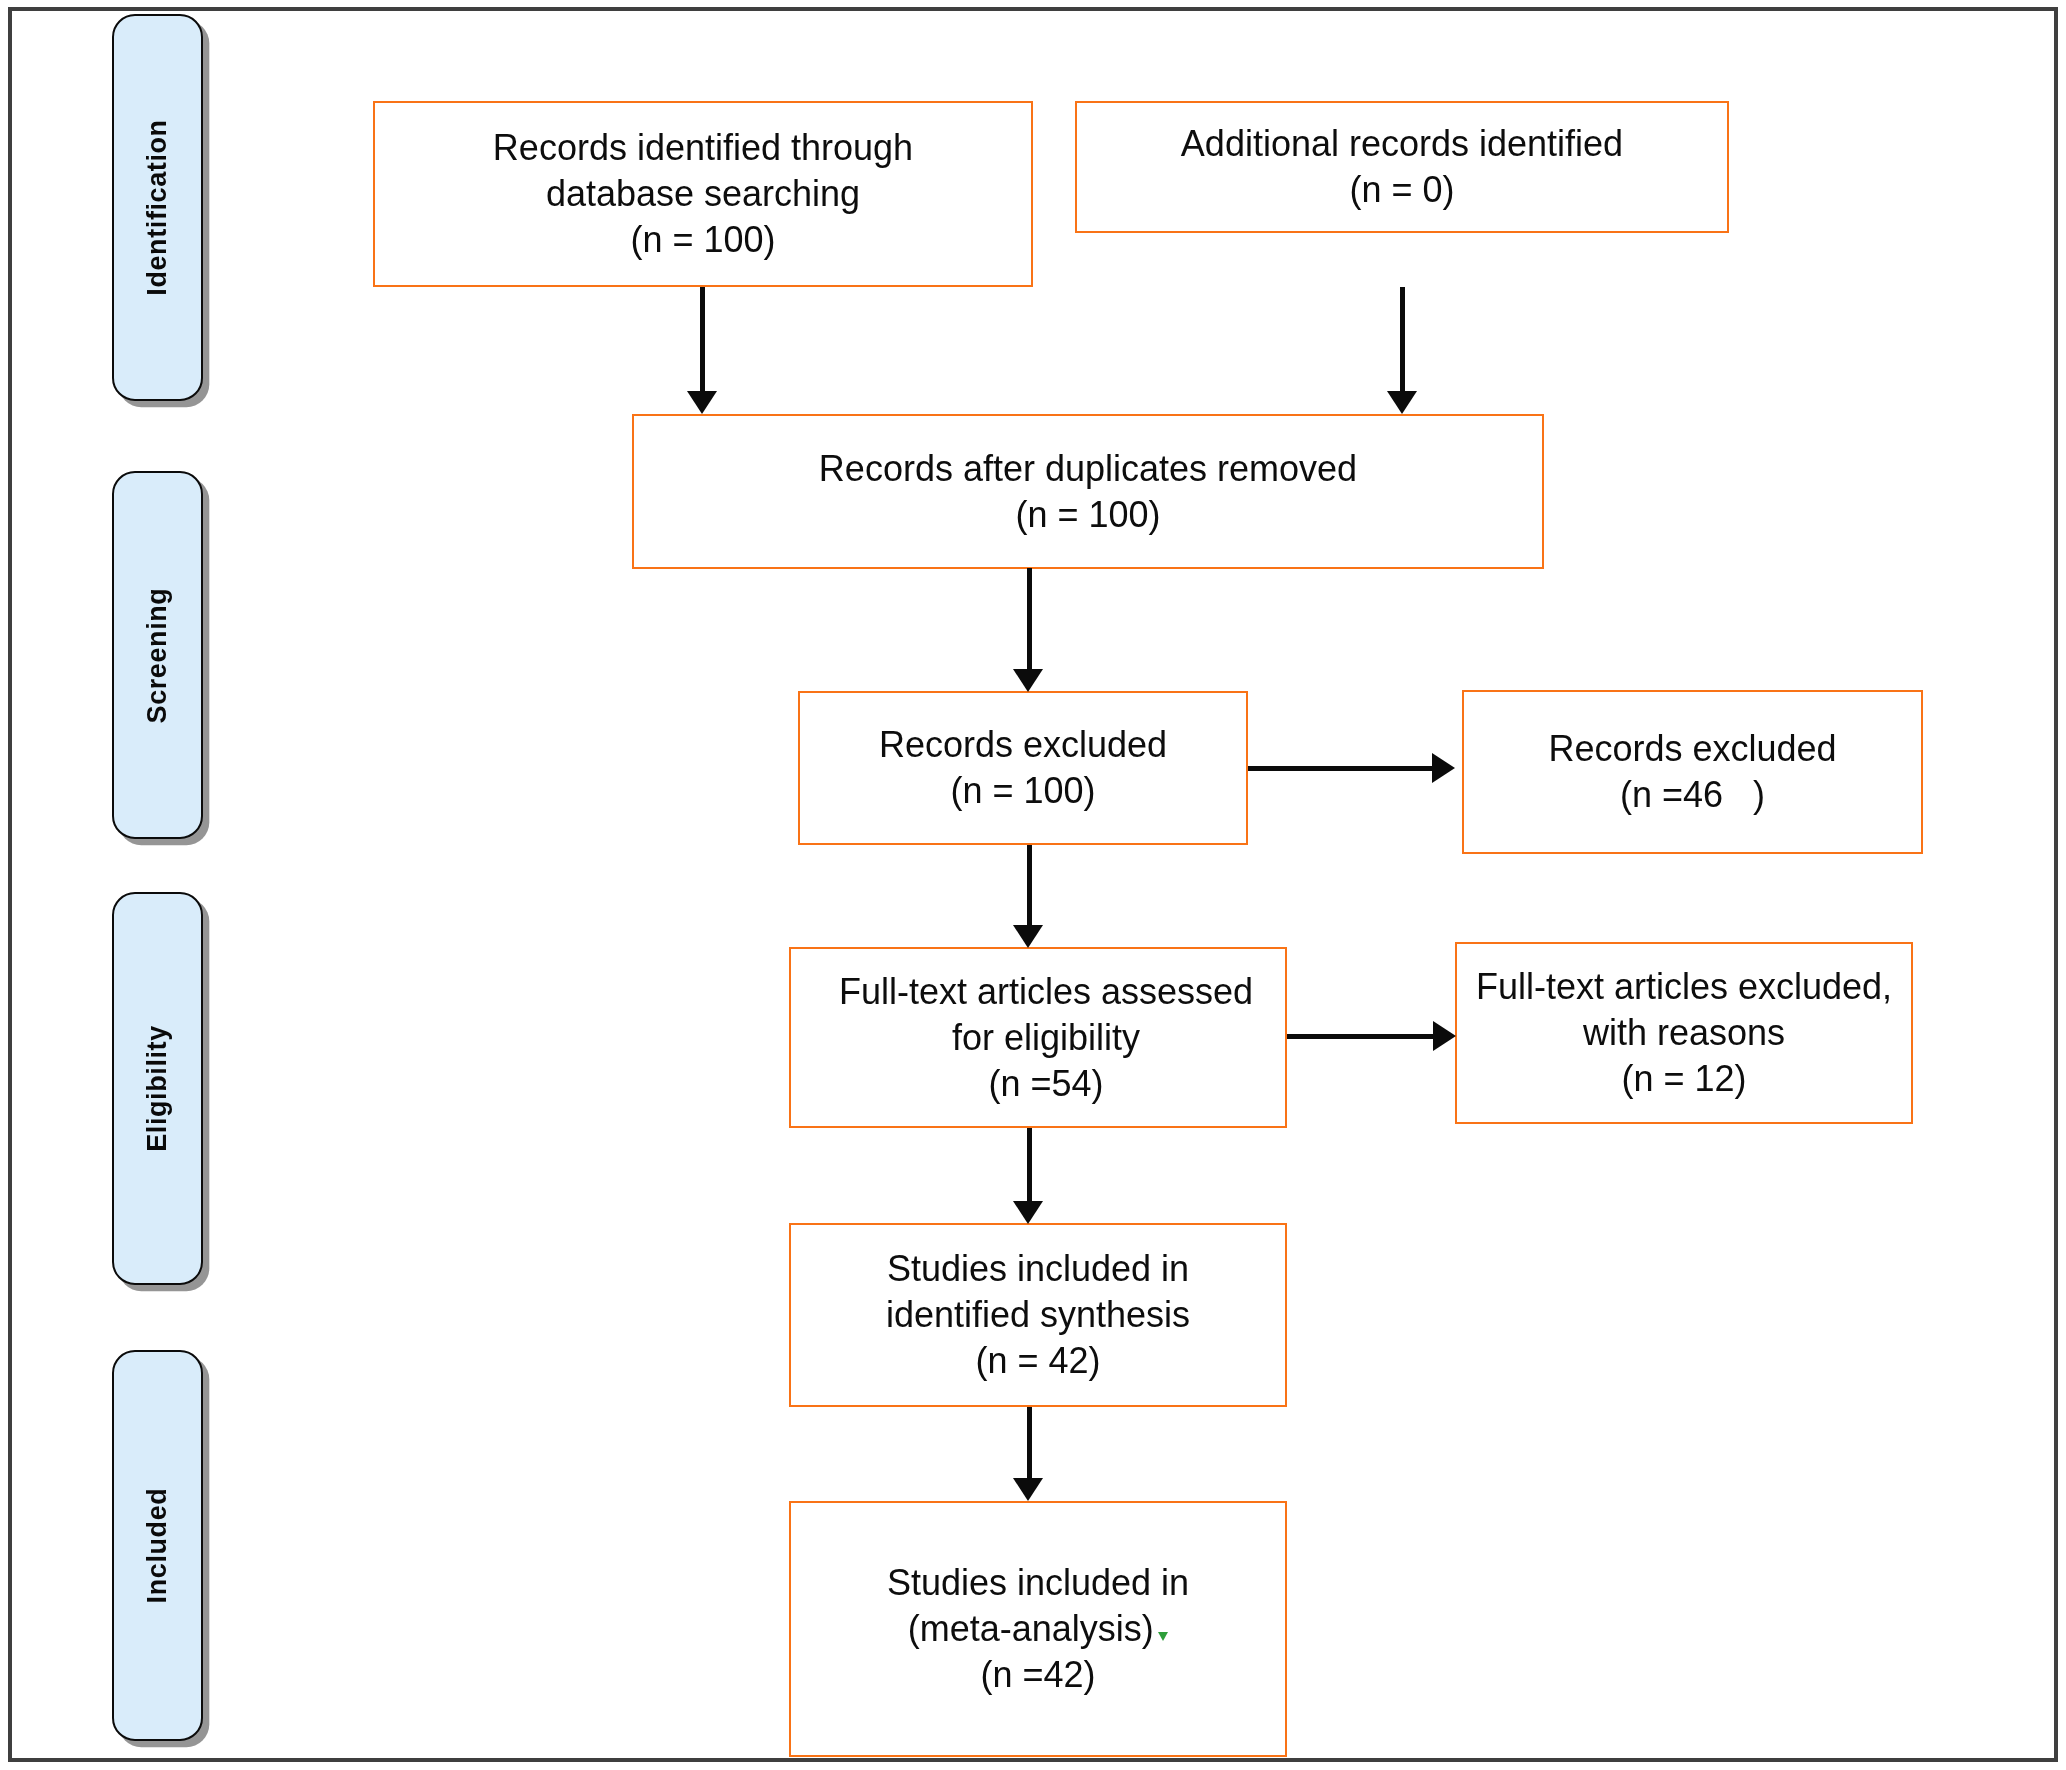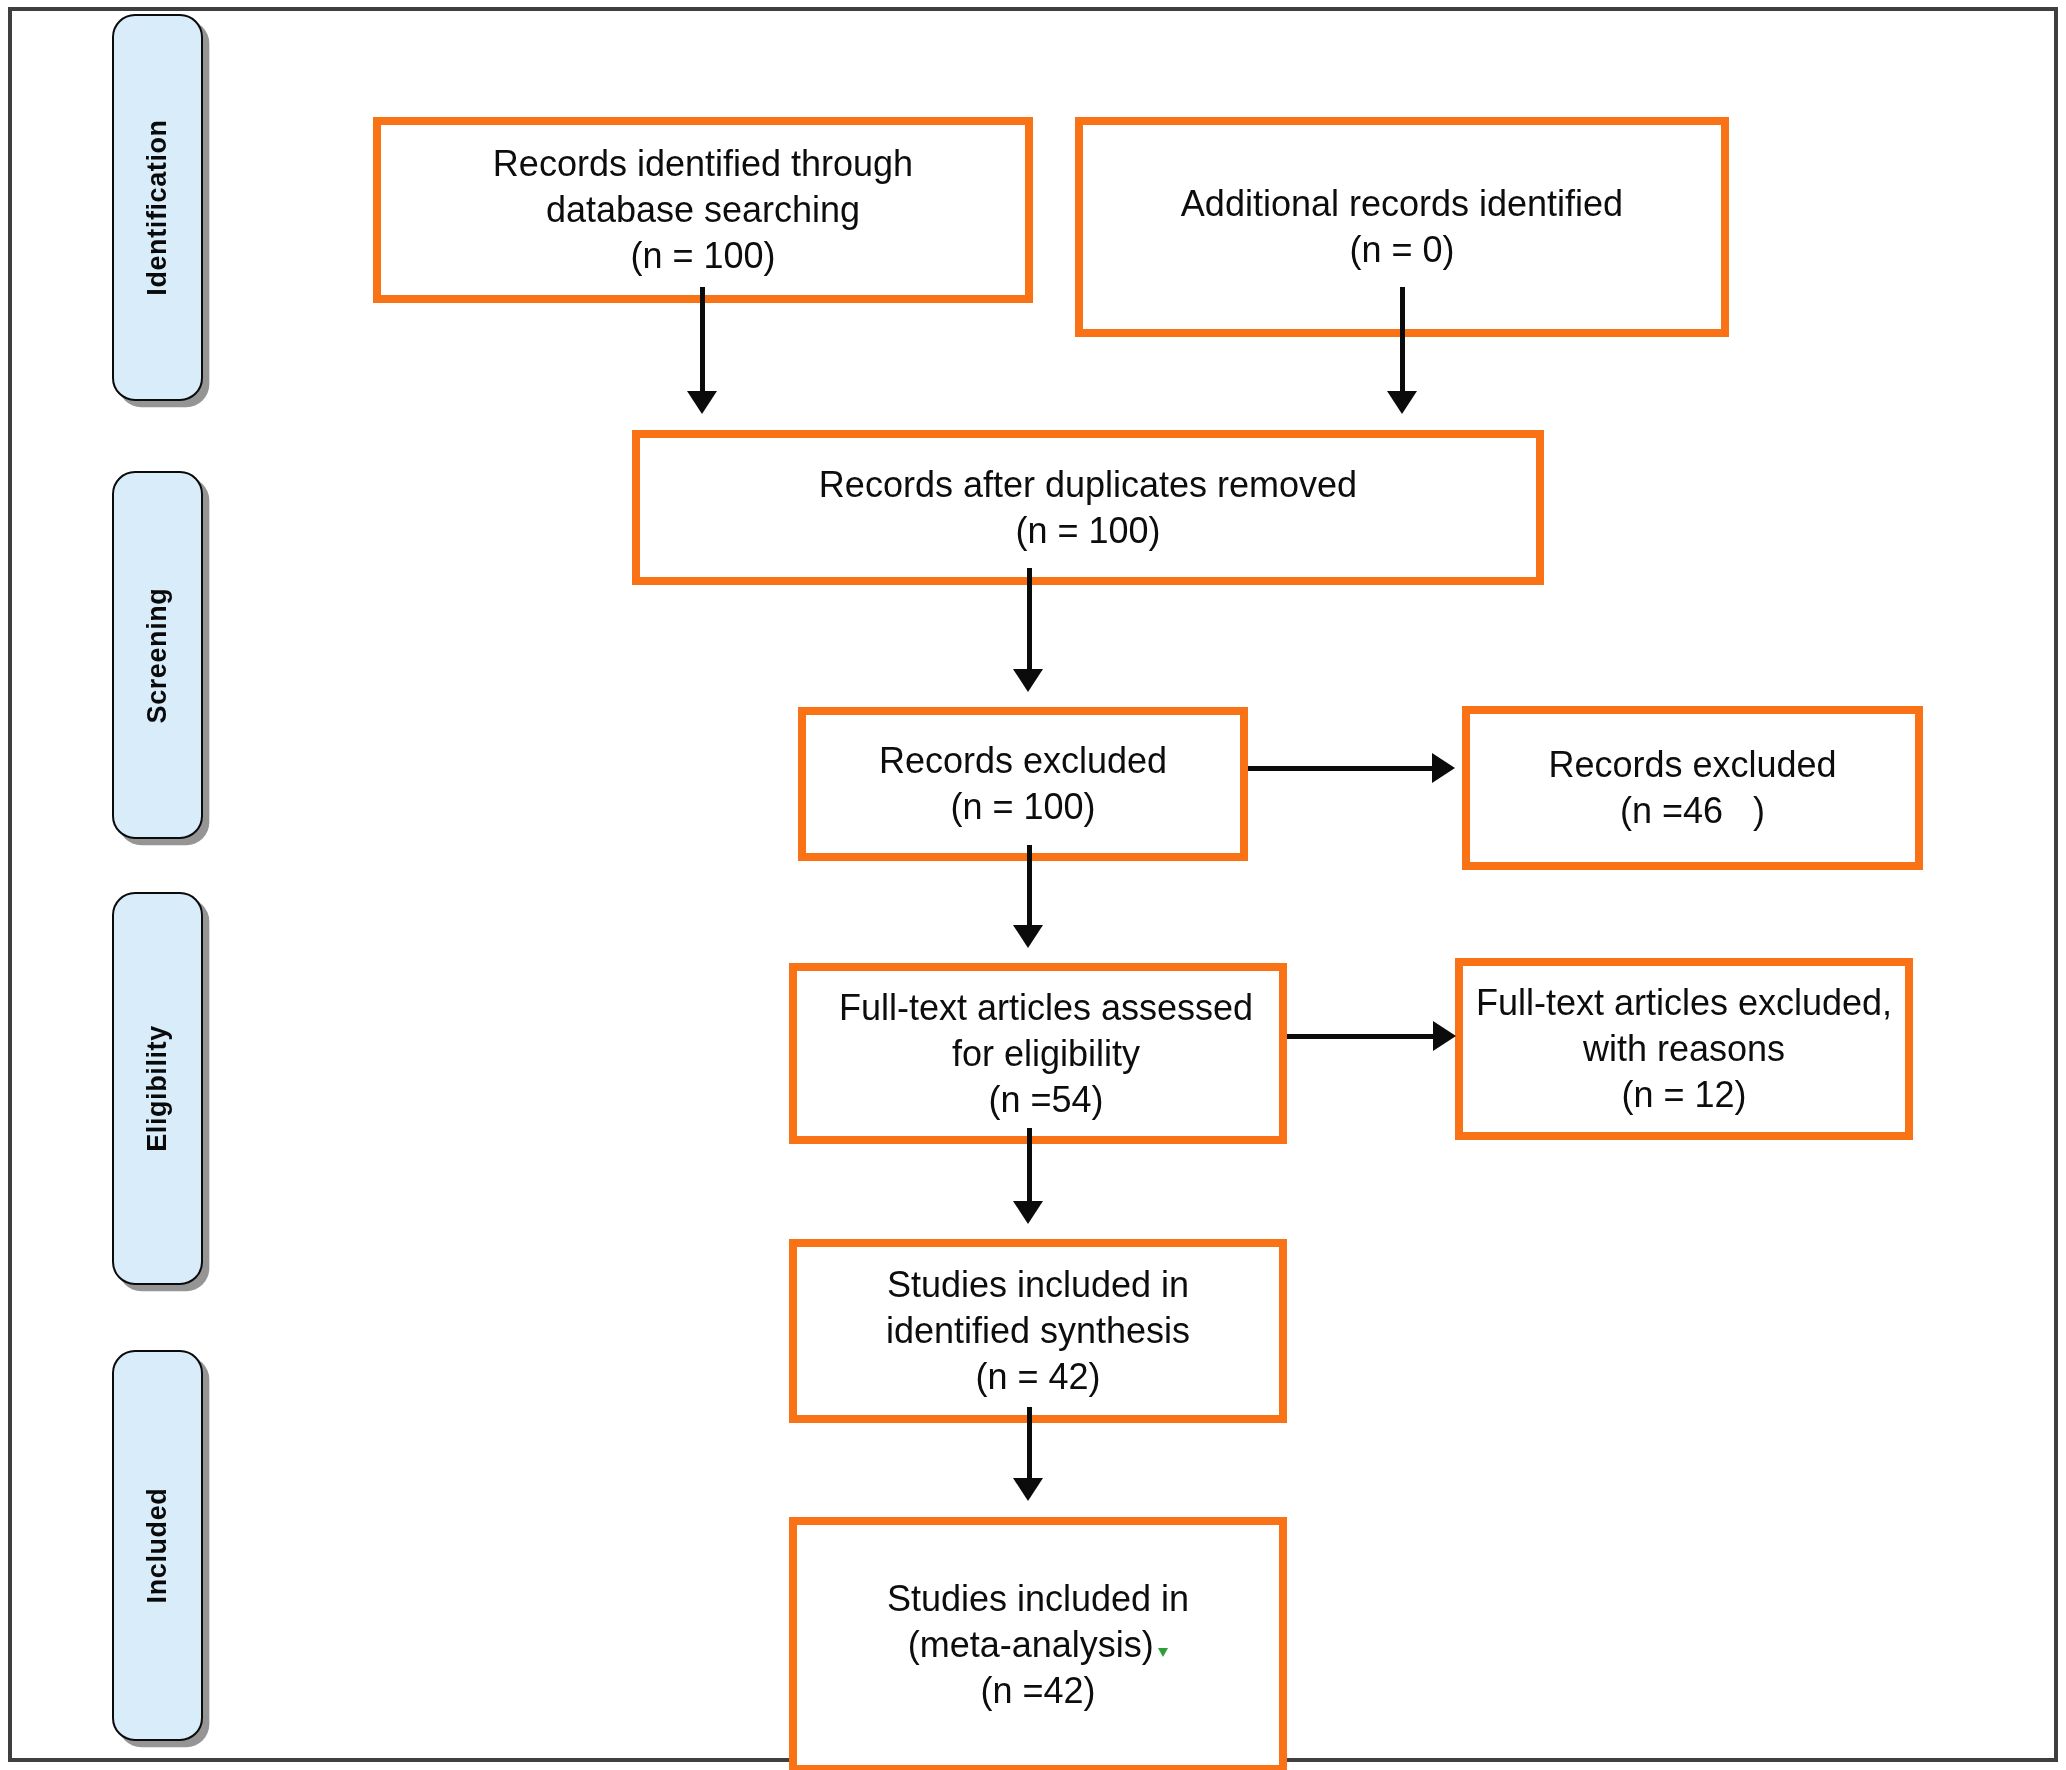--- a/index.html
+++ b/index.html
@@ -44,30 +44,29 @@
     transform: rotate(-90deg);
     white-space: nowrap;
     font-weight: bold;
     font-size: 27px;
     letter-spacing: 0.6px;
     color: #0a0a0a;
   }
   .fbox {
     position: absolute;
     background: #ffffff;
-    border: 8px solid #f97316;
+    border: 2px solid #f97316;
     box-sizing: border-box;
     display: flex;
     flex-direction: column;
     align-items: center;
     justify-content: center;
     color: #0d0d0d;
     font-size: 36px;
     line-height: 46px;
-    margin-top: 16px;
   }
   .fbox .line { white-space: nowrap; }
   .vline { position: absolute; width: 4.6px; background: #0b0b0b; }
   .hline { position: absolute; height: 4.6px; background: #0b0b0b; }
   .ahead-down {
     position: absolute; width: 0; height: 0;
     border-left: 15.4px solid transparent;
     border-right: 15.4px solid transparent;
     border-top: 23px solid #0b0b0b;
   }
@@ -103,21 +102,21 @@
   </div>
   <div class="stage" style="top:1350px;height:391px;">
     <span class="rot">Included</span>
   </div>
 
   <div class="fbox" style="left:373px;top:101px;width:660px;height:186px;">
     <div class="line">Records identified through</div>
     <div class="line">database searching</div>
     <div class="line">(n = 100)</div>
   </div>
-  <div class="fbox" style="left:1075px;top:101px;width:654px;height:220px;">
+  <div class="fbox" style="left:1075px;top:101px;width:654px;height:132px;">
     <div class="line">Additional records identified</div>
     <div class="line">(n = 0)</div>
   </div>
 
   <div class="fbox" style="left:632px;top:414px;width:912px;height:155px;">
     <div class="line">Records after duplicates removed</div>
     <div class="line">(n = 100)</div>
   </div>
 
   <div class="fbox" style="left:798px;top:691px;width:450px;height:154px;">

